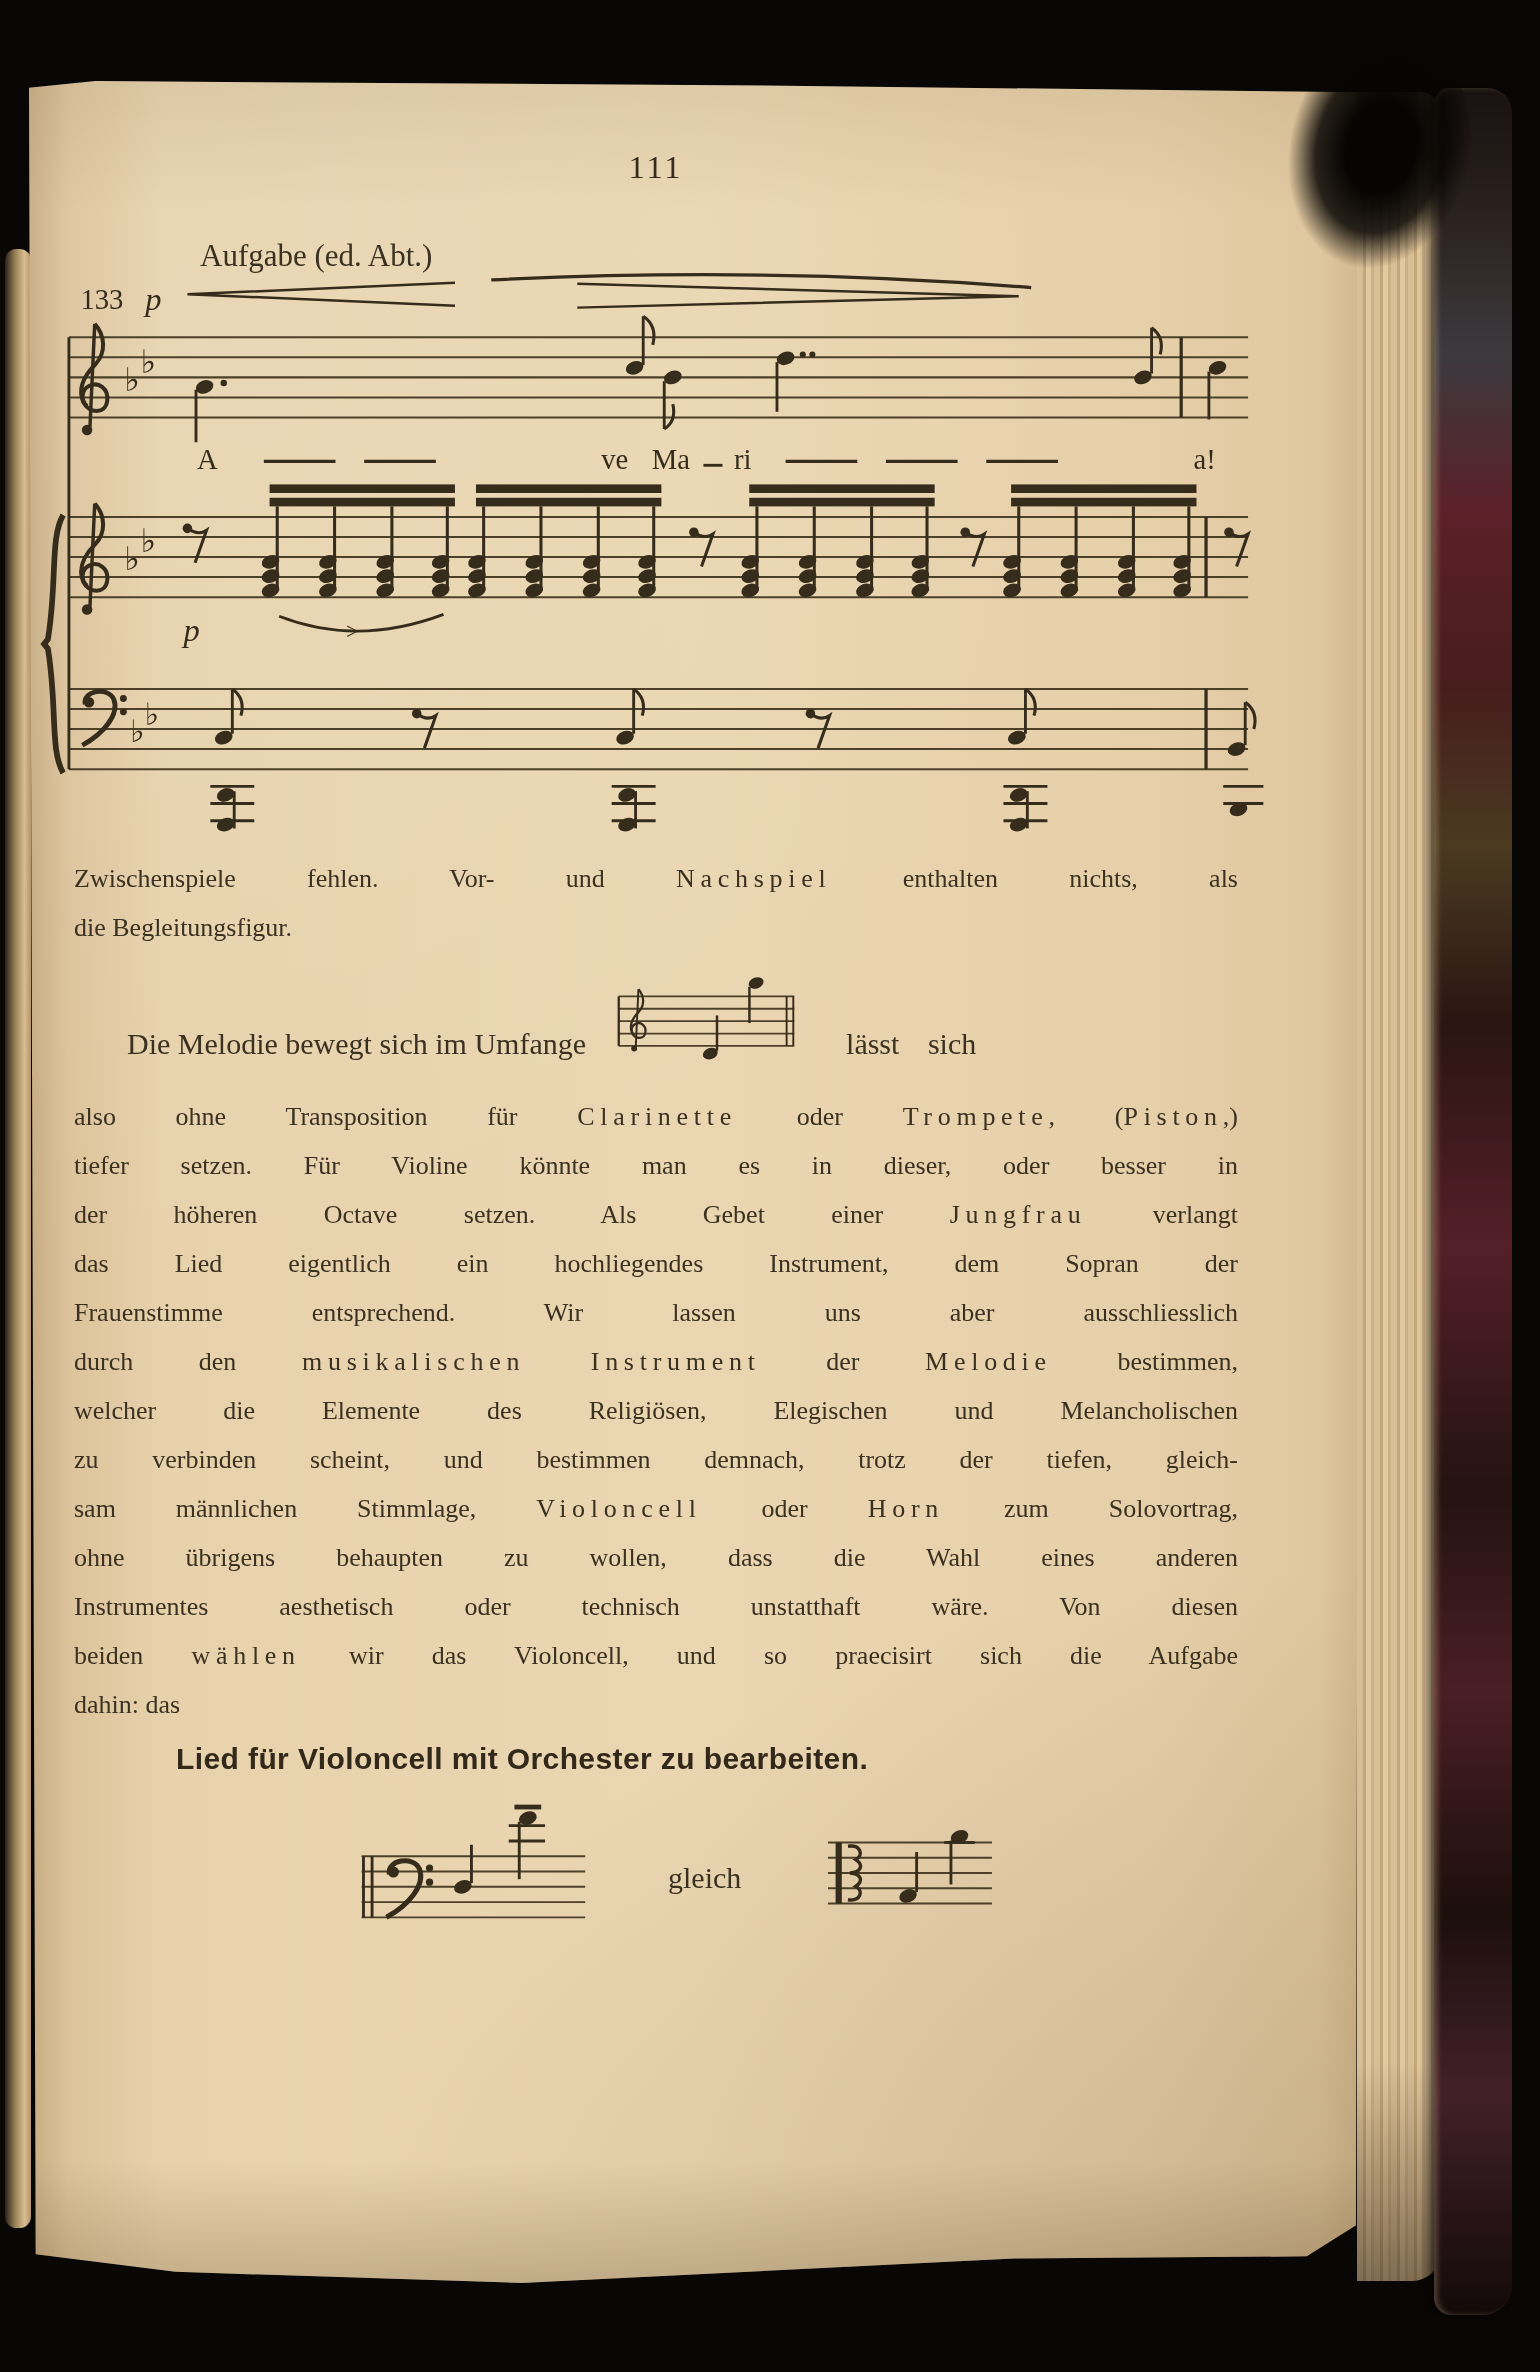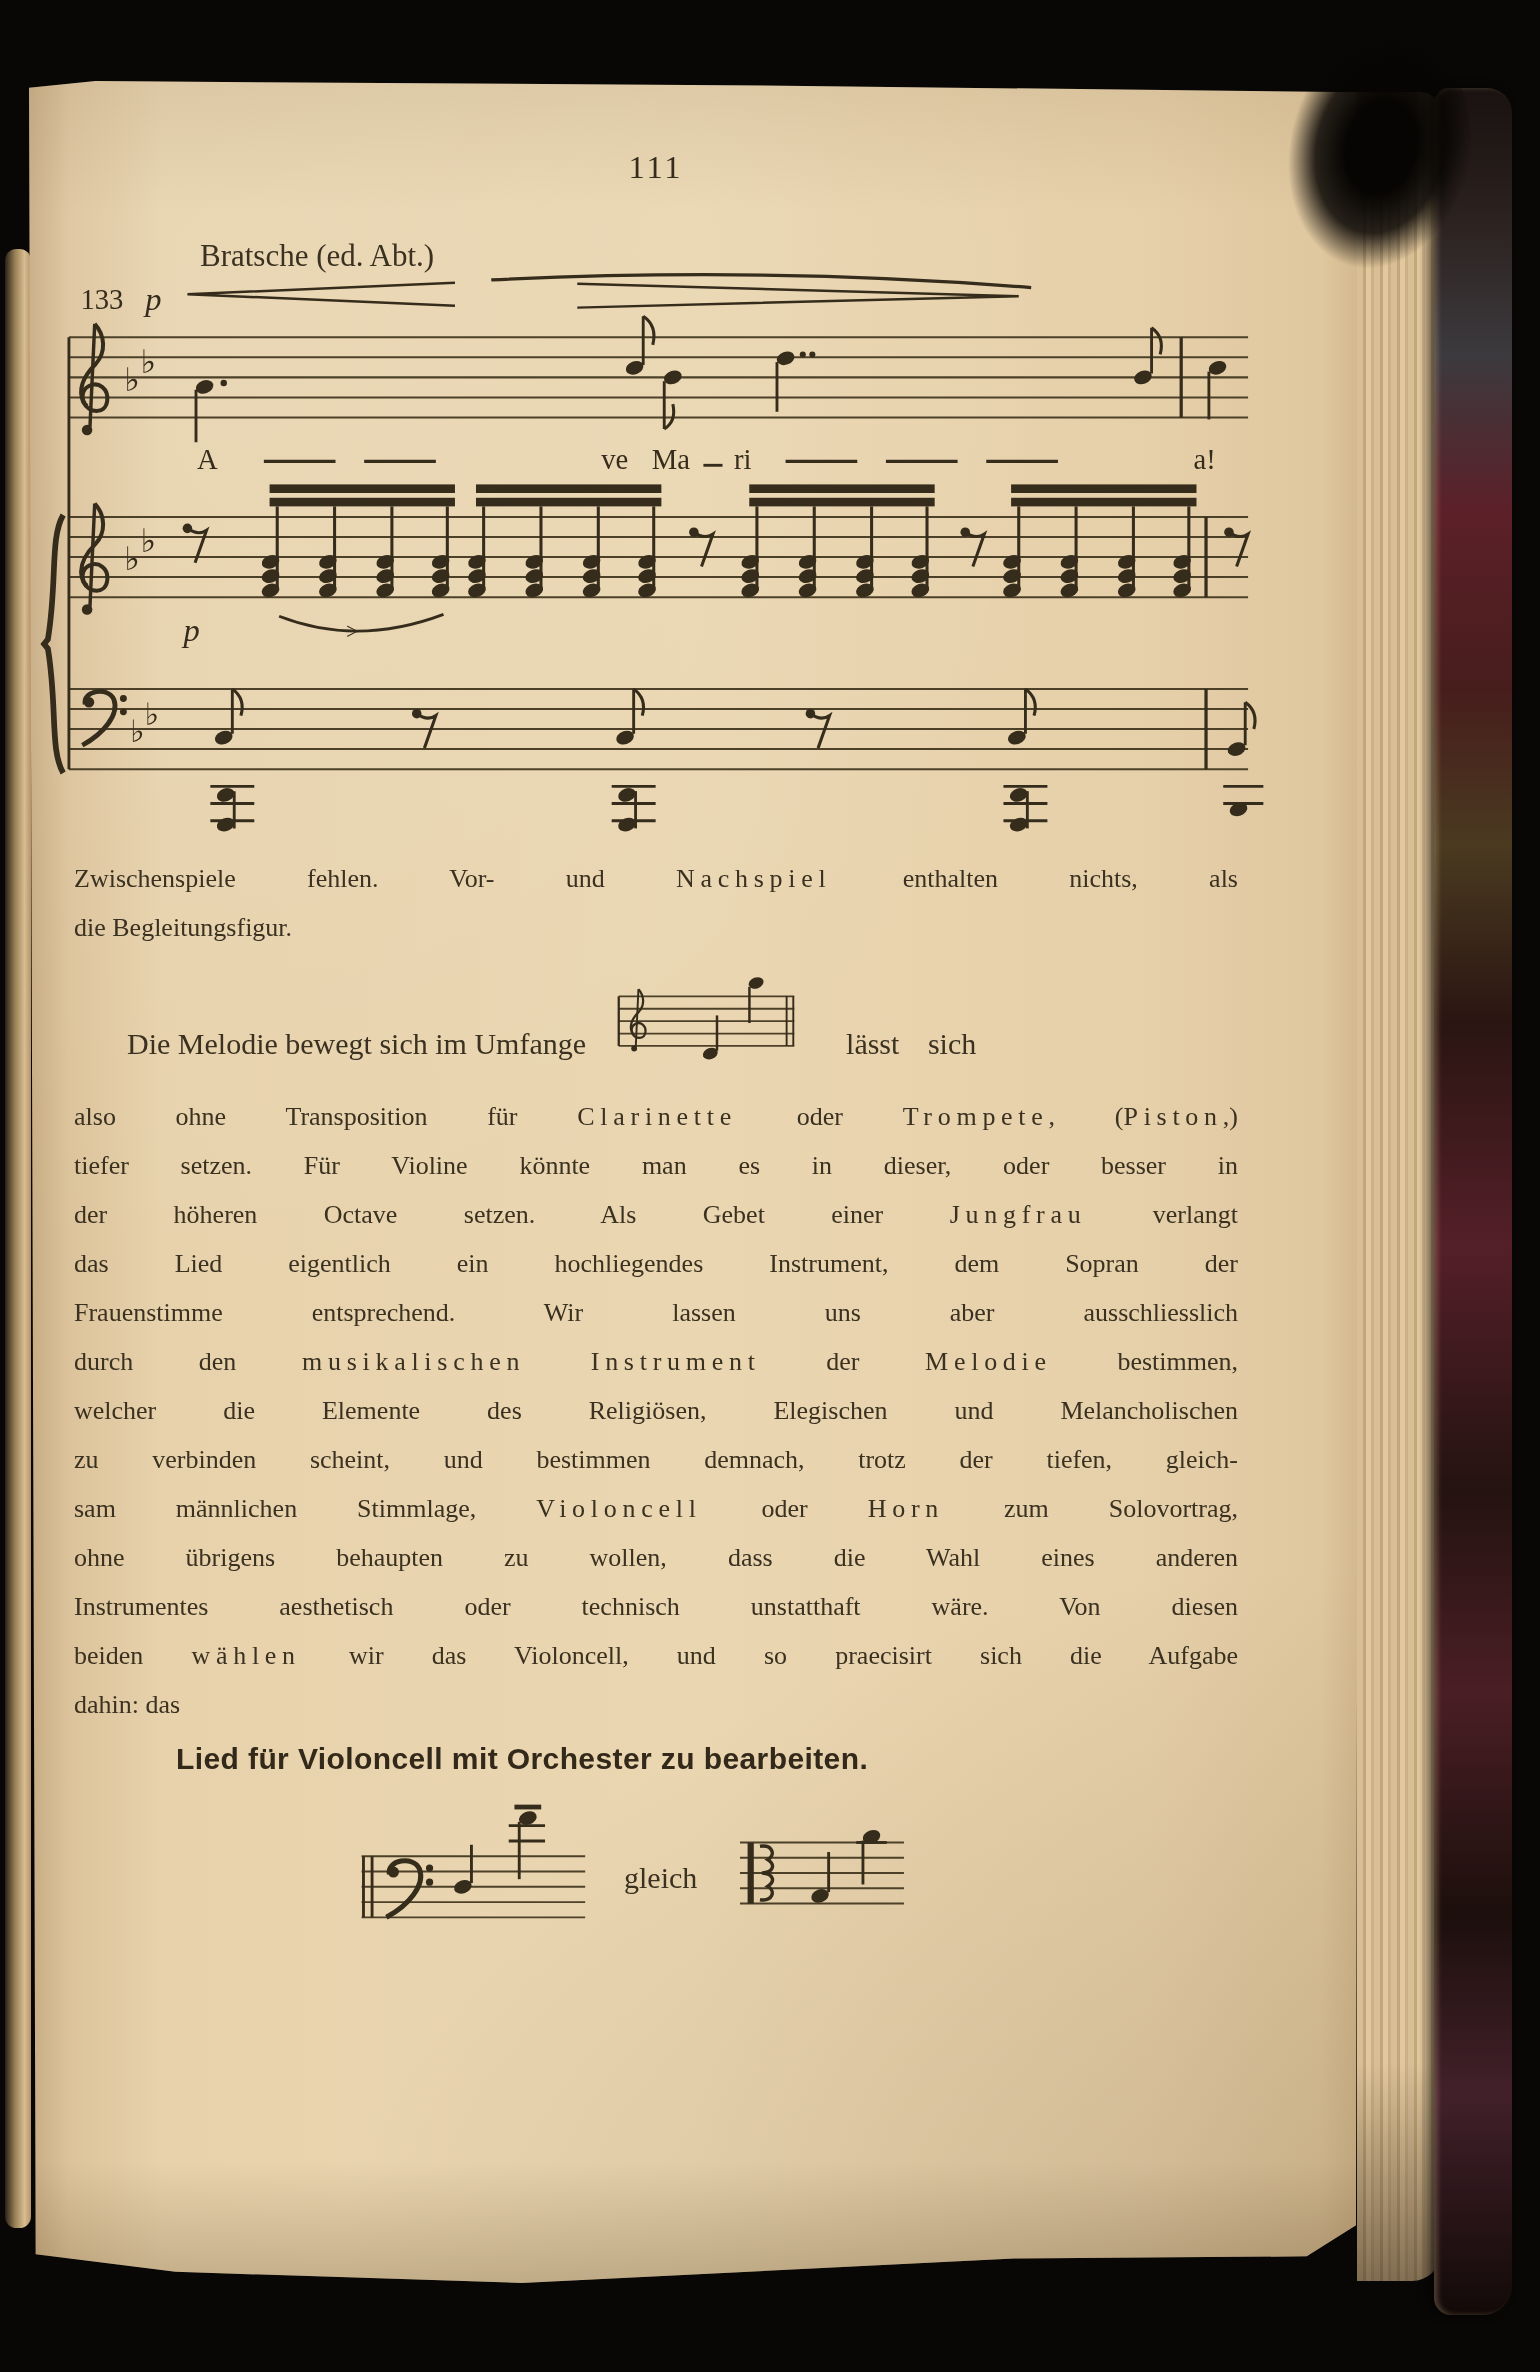--- a/index.html
+++ b/index.html
@@ -64,36 +64,36 @@
   .melody-row .after{margin-left:44px;word-spacing:21px;}
   .melody-row svg{margin-left:25px;display:block;}
   .para2{margin-top:6px;}
   .heading{
     margin-top:13.4px;margin-left:102px;
     font-family:"Liberation Sans", sans-serif;font-weight:bold;font-size:30px;
     letter-spacing:0.4px;color:#33291a;
   }
   .para3{margin-top:11.5px;}
   .para3 .tline:first-child{text-indent:53px;}
-  .bottom-row{margin-top:21px;margin-left:272px;display:flex;align-items:center;}
+  .bottom-row{margin-top:21px;margin-left:272px;display:flex;align-items:center;gap:44px;}
   .bottom-row .glabel{font-size:30px;margin:0 32.5px 9.6px 29px;}
   svg{overflow:visible;}
 </style>
 </head>
 <body>
 
 <div class="left-sliver"></div>
 <div class="fore-edge"></div>
 <div class="cover-edge"></div>
 
 <div class="page">
   <div class="content">
 
     <div class="pageno">111</div>
-    <div class="caption">Bratsche (ed. Abt.)</div>
+    <div class="caption">Aufgabe (ed. Abt.)</div>
 
     <div class="score-wrap">
       <svg width="1233" height="559" viewBox="0 0 1290 585">
         <defs>
           <g id="nh">
               <ellipse rx="9.5" ry="6.8" transform="rotate(-20)" fill="#352c1c" stroke="none"></ellipse>
             </g>
           <g id="nhs">
               <ellipse rx="8" ry="5.8" transform="rotate(-20)" fill="#352c1c" stroke="none"></ellipse>
             </g>

